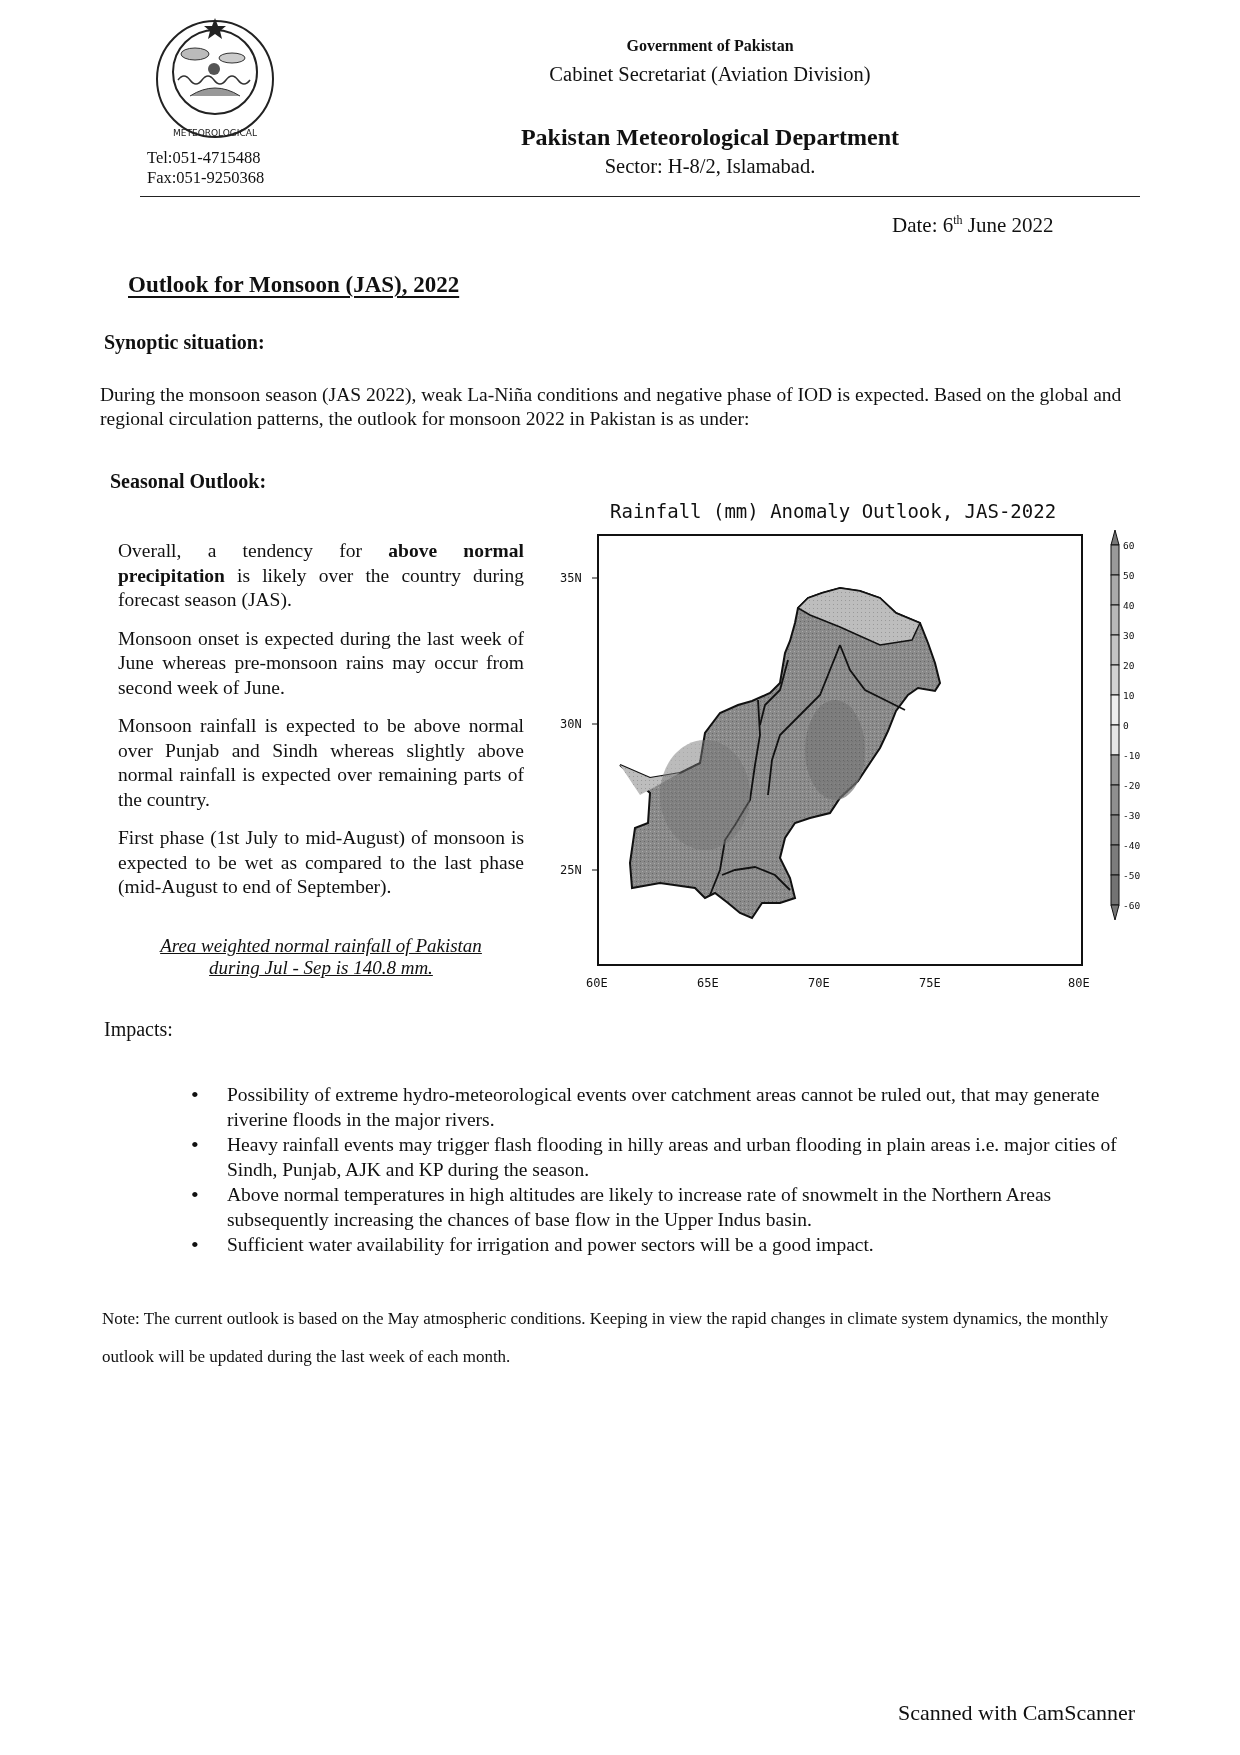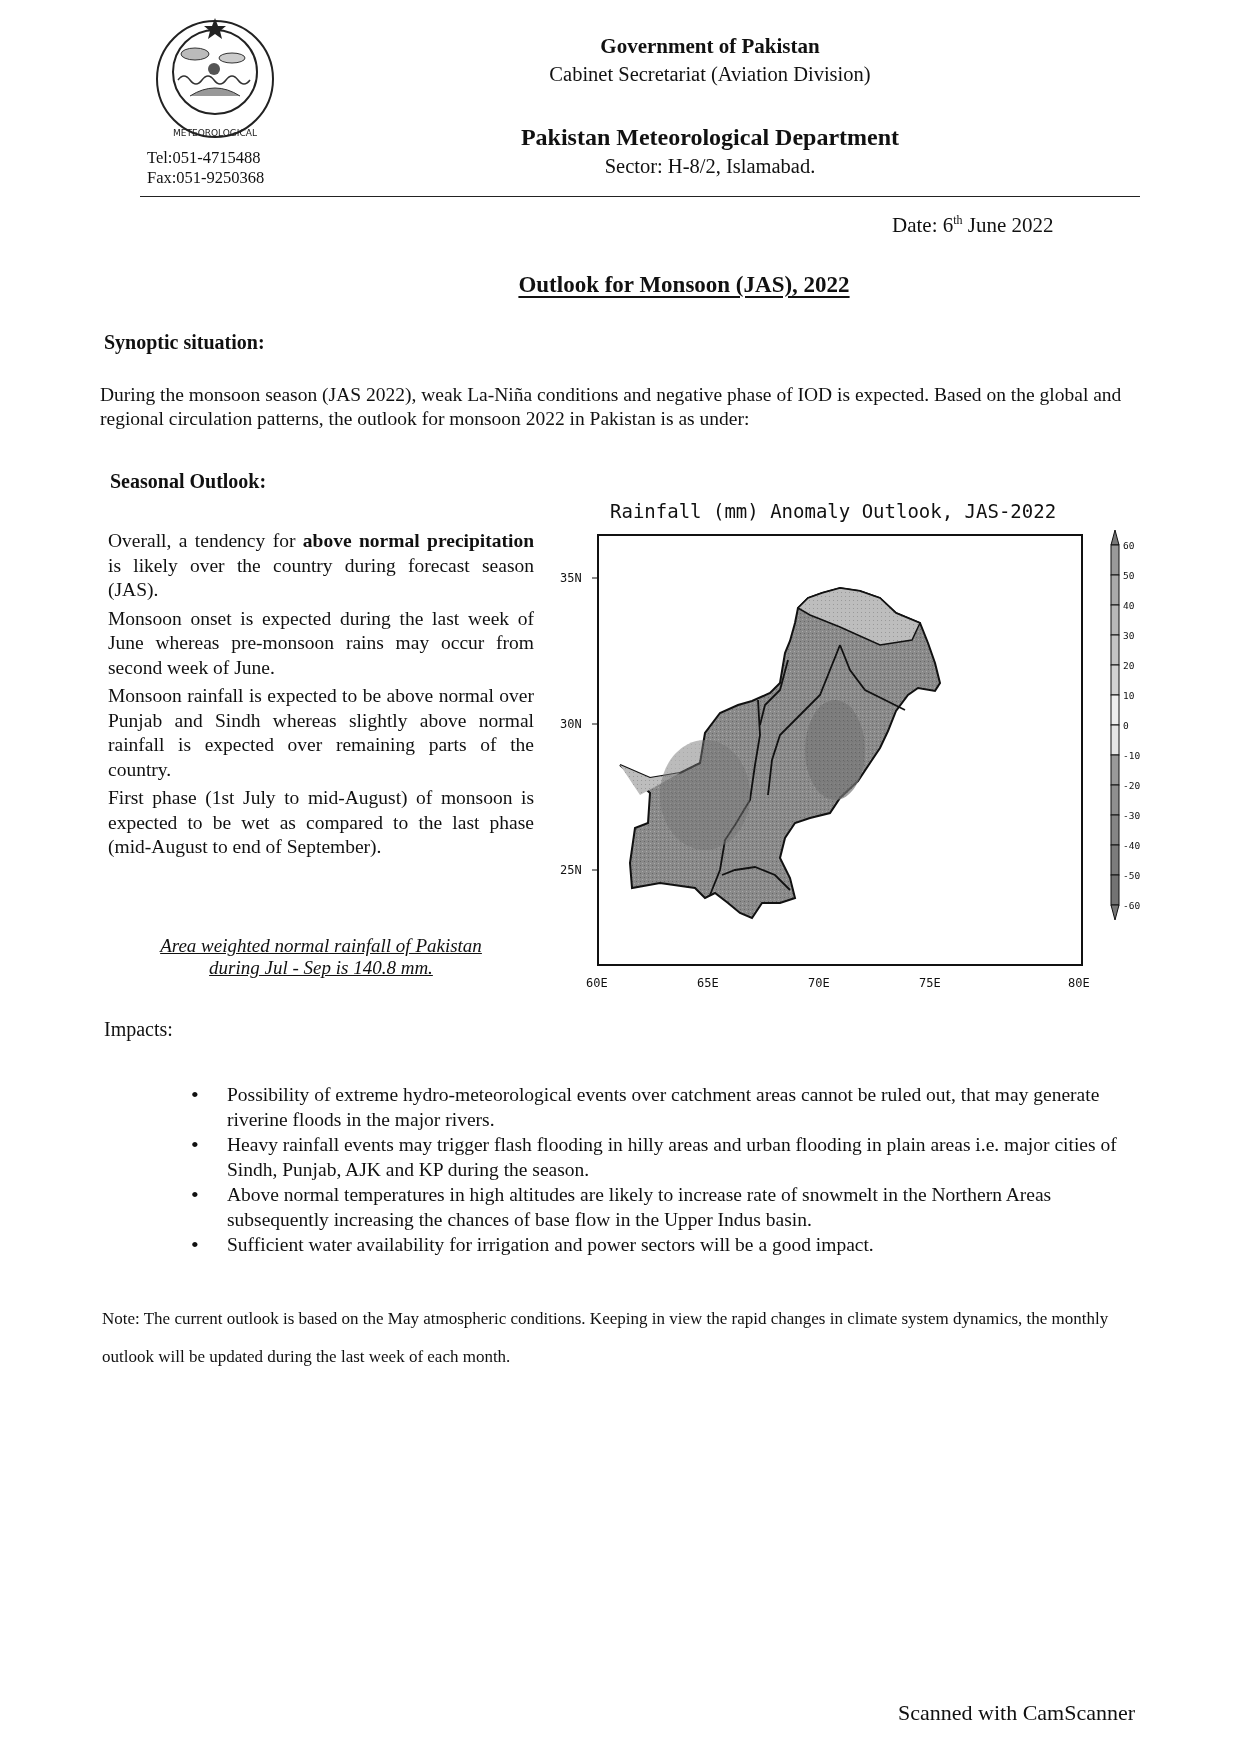--- a/index.html
+++ b/index.html
@@ -2,33 +2,33 @@
 <html><head>
 <meta charset="utf-8">
 <style>
   html,body{margin:0;padding:0;background:#fff;}
   body{width:1240px;height:1755px;position:relative;overflow:hidden;font-family:"Liberation Serif","DejaVu Serif",serif;color:#111;}
   .abs{position:absolute;}
   .logo{left:150px;top:14px;width:130px;height:130px;}
   .contact{left:147px;top:148px;font-size:16.5px;line-height:20px;}
   .header-rule{left:140px;top:196px;width:1000px;height:0;border-top:1.6px solid #222;}
   .hdr{left:480px;top:32px;width:460px;text-align:center;}
-  .hdr .l1{font-size:21px;font-weight:bold;line-height:28px;}
+  .hdr .l1{font-size:16px;font-weight:bold;line-height:28px;}
   .hdr .l2{font-size:20.5px;line-height:28px;}
   .hdr .l3{font-size:24px;font-weight:bold;line-height:32px;margin-top:33px;}
   .hdr .l4{font-size:20.5px;line-height:26px;}
   .date{left:892px;top:213px;font-size:21px;}
   .date sup{font-size:12px;}
-  .doc-title{left:0;width:1240px;top:272px;text-align:center;font-size:23px;font-weight:bold;}
+  .doc-title{left:0;width:1240px;top:272px;text-align:left;font-size:23px;font-weight:bold;}
   .doc-title span{text-decoration:underline;text-decoration-thickness:2px;text-underline-offset:4px;padding-left:128px;}
   .h-syn{left:104px;top:331px;font-size:20px;font-weight:bold;}
   .syn-text{left:100px;top:383px;width:1050px;font-size:19.5px;line-height:24px;}
   .h-sea{left:110px;top:470px;font-size:20px;font-weight:bold;}
   .sea-text{left:104px;top:525px;width:434px;font-size:19.5px;line-height:24.5px;text-align:justify;}
-  .sea-text p{margin:4px;}
+  .sea-text p{margin:14px;}
   .sea-text b{font-weight:bold;}
   .area-note{left:104px;top:935px;width:434px;text-align:center;font-style:italic;font-size:19px;line-height:22px;text-decoration:underline;}
   .chart{left:540px;top:495px;width:640px;height:505px;}
   .chart-title{left:610px;top:500px;font-family:"DejaVu Sans Mono","Liberation Mono",monospace;font-size:19px;}
   .h-imp{left:104px;top:1018px;font-size:20px;}
   .imp-list{left:186px;top:1068px;width:950px;font-size:19.5px;line-height:24.5px;margin:15px;padding:0;list-style:none;}
   .imp-list li{position:relative;padding-left:26px;margin-bottom:1px;}
   .imp-list li::before{content:"\2022";position:absolute;left:-10px;top:0;font-size:22px;}
   .note{left:102px;top:1300px;width:1040px;font-size:17px;line-height:38px;}
   .scanned{left:898px;top:1700px;font-size:22px;}

